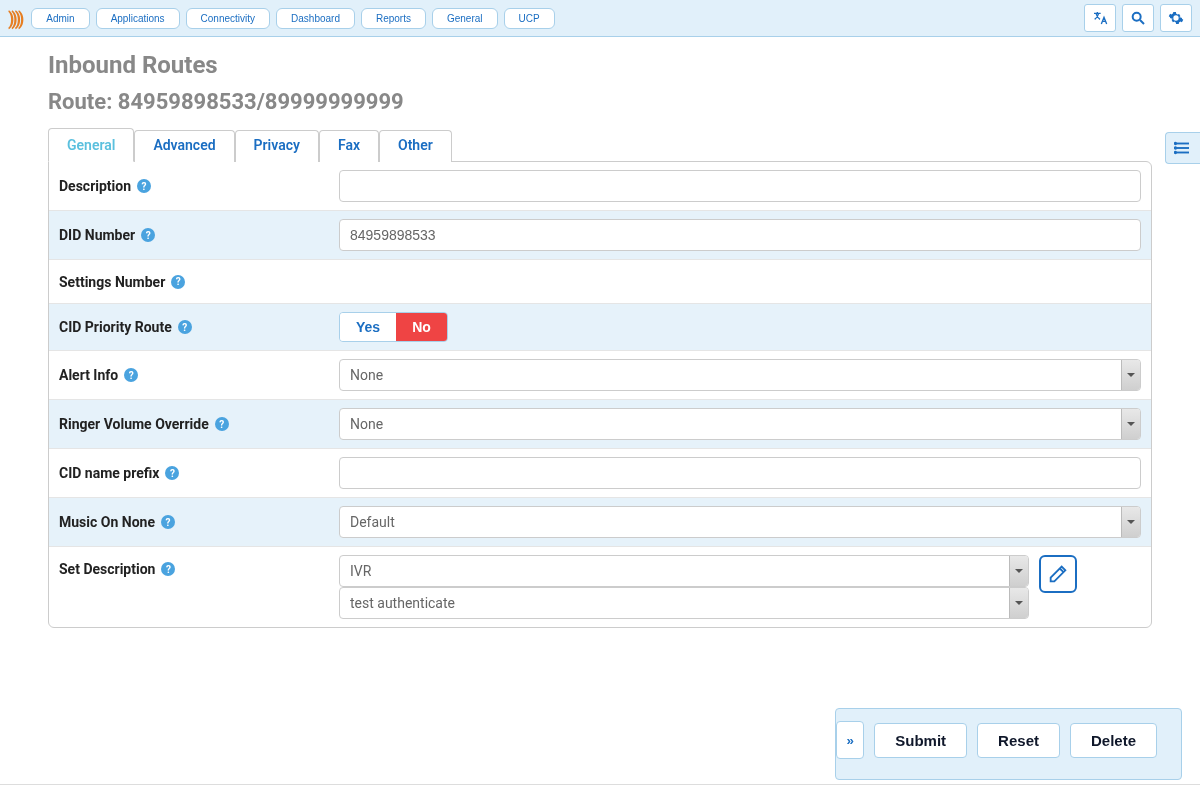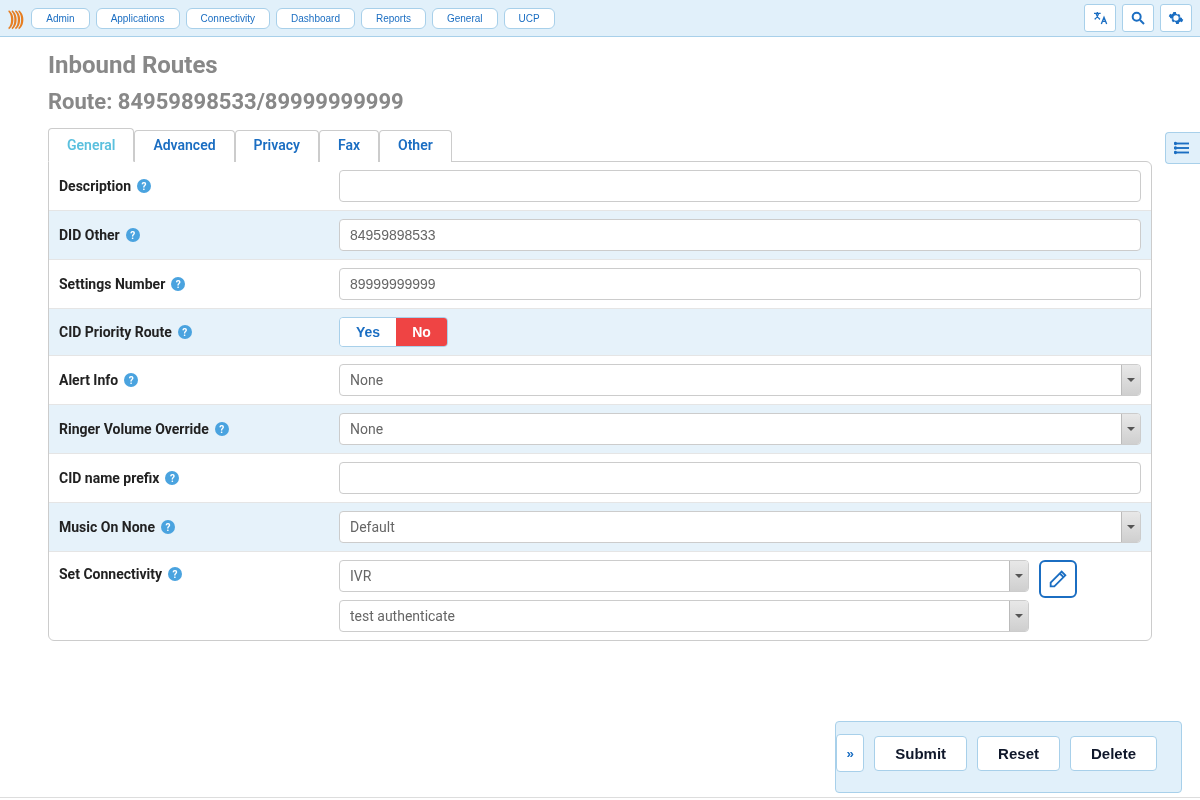--- a/index.html
+++ b/index.html
@@ -143,21 +143,21 @@
   }
   .sel::before{
     content:"";
     position:absolute;
     right:5px; top:50%;
     margin-top:-2px;
     border:4px solid transparent;
     border-top-color:#555;
     z-index:1;
   }
-  .sel-stack{ display:flex; flex-direction:column; gap:8px; flex:1; max-width:690px;}
+  .sel-stack{ display:flex; flex-direction:column; flex:1; max-width:690px;}
   .yn-group {
     display: inline-flex;
     border: 1px solid #a8d0ea;
     border-radius: 4px;
     overflow: hidden;
   }
   .yn-btn {
     padding: 6px 16px;
     font-weight: 700;
     font-size: 14px;
@@ -293,35 +293,32 @@
           <span>Description</span>
           <span class="help-icon">?</span>
         </div>
       <div class="ctrl">
           <input type="text" value="" style="">
         </div>
     </div>
 
     <div class="form-row striped">
       <div class="lbl">
-          <span>DID Other</span>
+          <span>DID Number</span>
           <span class="help-icon">?</span>
         </div>
       <div class="ctrl">
           <input type="text" value="84959898533" style="">
         </div>
     </div>
 
     <div class="form-row">
       <div class="lbl">
           <span>Settings Number</span>
           <span class="help-icon">?</span>
-        </div>
-      <div class="ctrl">
-          <input type="text" value="89999999999" style="">
         </div>
     </div>
 
     <div class="form-row striped">
       <div class="lbl">
           <span>CID Priority Route</span>
           <span class="help-icon">?</span>
         </div>
       <div class="ctrl">
         <div class="yn-group">
@@ -366,21 +363,21 @@
           <span>Music On None</span>
           <span class="help-icon">?</span>
         </div>
       <div class="ctrl">
           <div class="sel">Default</div>
         </div>
     </div>
 
     <div class="form-row" style="align-items:flex-start;">
       <div class="lbl" style="padding-top:6px;">
-          <span>Set Connectivity</span>
+          <span>Set Description</span>
           <span class="help-icon">?</span>
         </div>
       <div class="ctrl">
         <div class="sel-stack">
           <div class="sel">IVR</div>
           <div class="sel">test authenticate</div>
         </div>
         <div class="edit-dest-icon">
           <svg viewBox="0 0 24 24" fill="none" stroke="currentColor" stroke-width="2">
               <path d="M4 20h4L20 8l-4-4L4 16v4z"></path>

